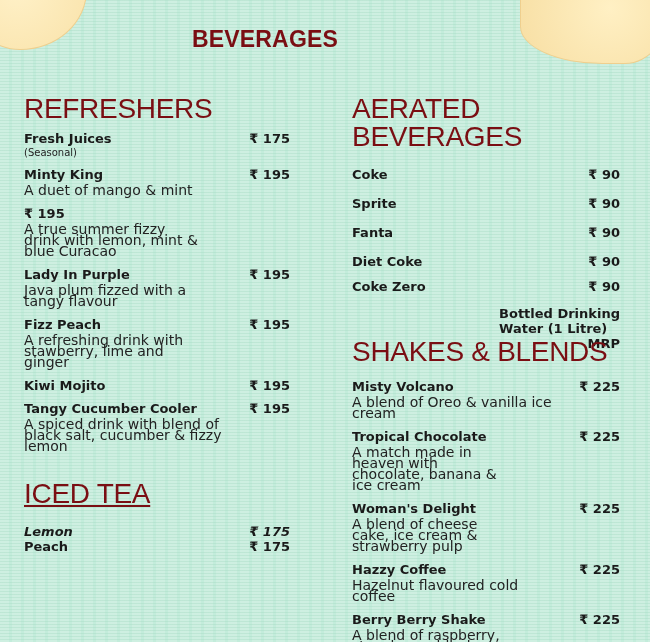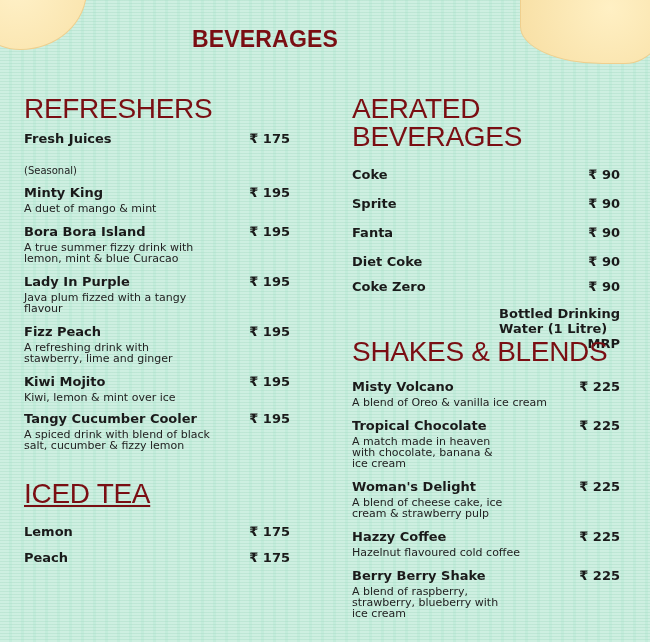--- a/index.html
+++ b/index.html
@@ -28,22 +28,22 @@
 
   .section-heading {
     font-family: "Liberation Sans", sans-serif; font-weight: normal;
     font-size: 28px; color: #7a0e13; letter-spacing: -0.3px;
     margin: 0 0 8px 0; line-height: 28px;
   }
   .item { position: relative; margin-bottom: 10px; }
   .item-row { display: flex; justify-content: space-between; align-items: flex-start; }
   .item-name { font-weight: bold; font-size: 13px; line-height: 15px; color: #1a1a1a; }
   .item-price { font-weight: bold; font-size: 13px; line-height: 15px; color: #1a1a1a; white-space: nowrap; }
-  .item-desc { font-size: 11px; line-height: 11px; color: #222; margin-top: 3px; max-width: 175px; }
-  .item-desc.paren { font-size: 10px; margin-top: 19px; }
+  .item-desc { font-size: 14px; line-height: 11px; color: #222; margin-top: 3px; max-width: 175px; }
+  .item-desc.paren { font-size: 10px; margin-top: 1px; }
 </style>
 </head>
 <body>
 
 <div class="blob blob-tl"></div>
 <div class="blob blob-tr"></div>
 <div class="blob-tr2"></div>
 
 <div class="title">BEVERAGES</div>
 
@@ -62,21 +62,20 @@
     <div class="item">
       <div class="item-row">
         <span class="item-name">Minty King</span>
         <span class="item-price">₹ 195</span>
       </div>
       <div class="item-desc">A duet of mango &amp; mint</div>
     </div>
 
     <div class="item">
       <div class="item-row">
-        <span class="item-name">Bora Bora Island</span>
         <span class="item-price">₹ 195</span>
       </div>
       <div class="item-desc">A true summer fizzy drink with lemon, mint &amp; blue Curacao</div>
     </div>
 
     <div class="item">
       <div class="item-row">
         <span class="item-name">Lady In Purple</span>
         <span class="item-price">₹ 195</span>
       </div>
@@ -89,35 +88,34 @@
         <span class="item-price">₹ 195</span>
       </div>
       <div class="item-desc">A refreshing drink with stawberry, lime and ginger</div>
     </div>
 
     <div class="item" style="margin-bottom:8px;">
       <div class="item-row">
         <span class="item-name">Kiwi Mojito</span>
         <span class="item-price">₹ 195</span>
       </div>
-      <div class="item-desc">Kiwi, lemon &amp; mint over ice</div>
     </div>
 
     <div class="item">
       <div class="item-row">
         <span class="item-name">Tangy Cucumber Cooler</span>
         <span class="item-price">₹ 195</span>
       </div>
       <div class="item-desc" style="max-width:200px;">A spiced drink with blend of black salt, cucumber &amp; fizzy lemon</div>
     </div>
   </div>
 
   <div style="position:absolute; top:385px; left:0; width:266px;">
     <h2 class="section-heading" style="margin-bottom:16px;text-decoration:underline;">ICED TEA</h2>
-    <div class="item" style="margin-bottom:11px;">
+    <div class="item" style="margin-bottom:0;font-style:italic;">
       <div class="item-row">
         <span class="item-name">Lemon</span>
         <span class="item-price">₹ 175</span>
       </div>
     </div>
     <div class="item">
       <div class="item-row">
         <span class="item-name">Peach</span>
         <span class="item-price">₹ 175</span>
       </div>

